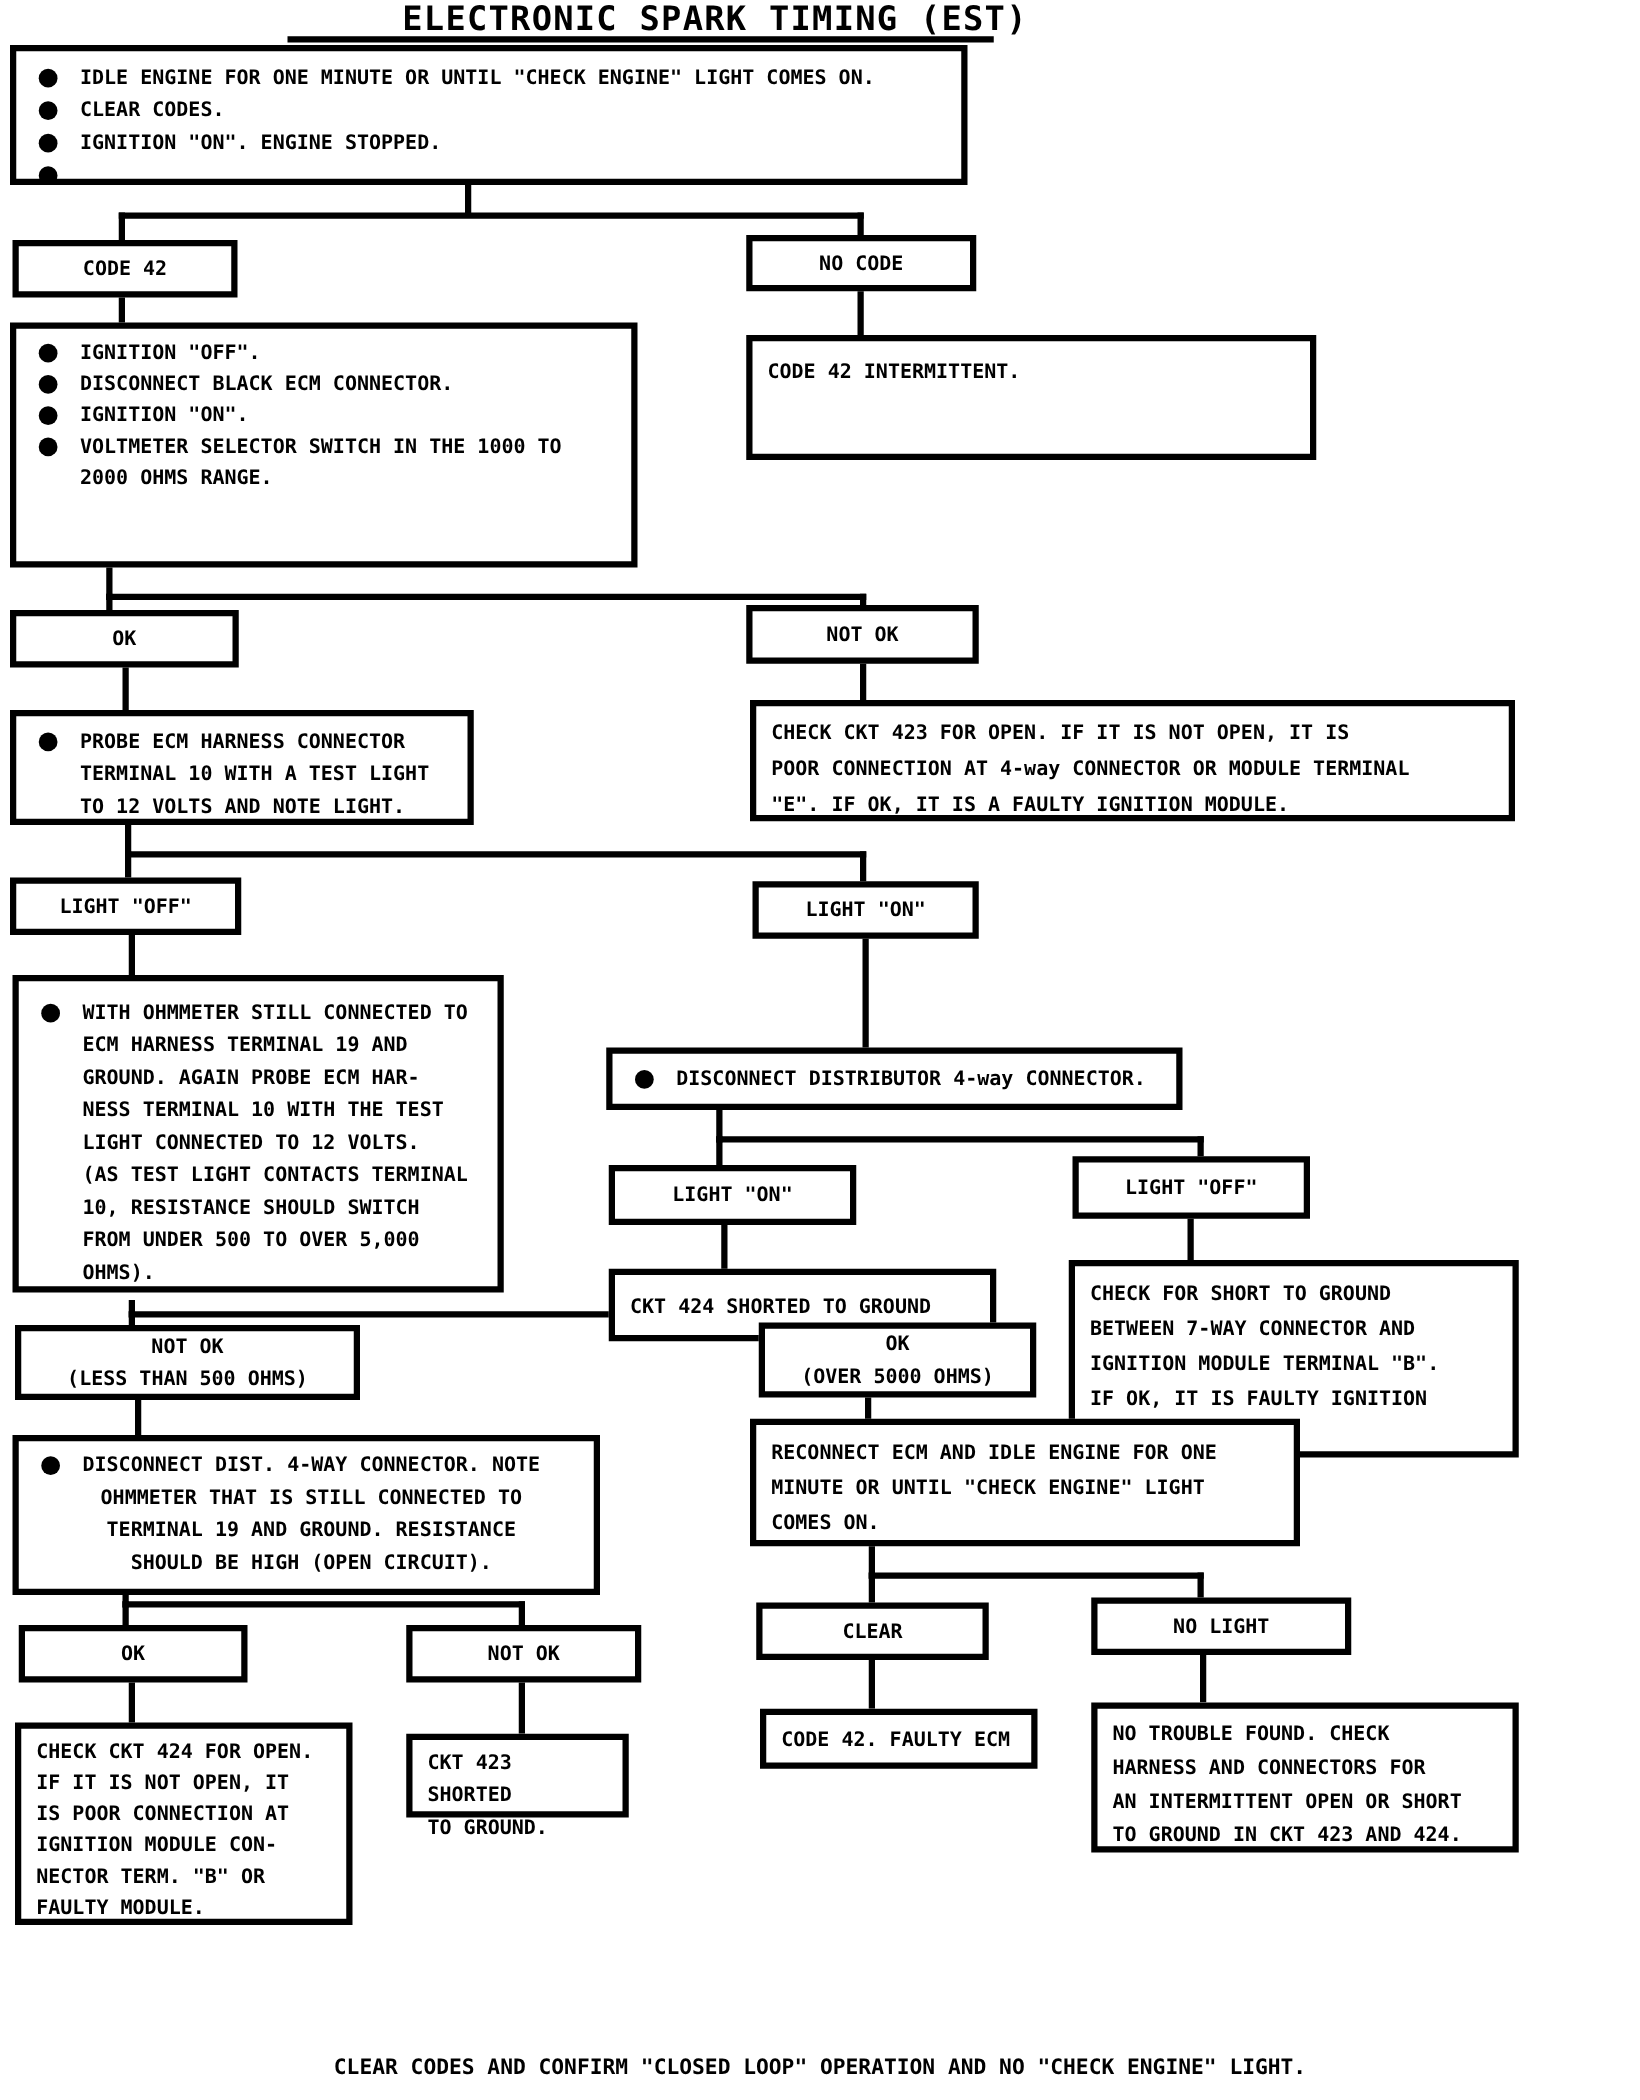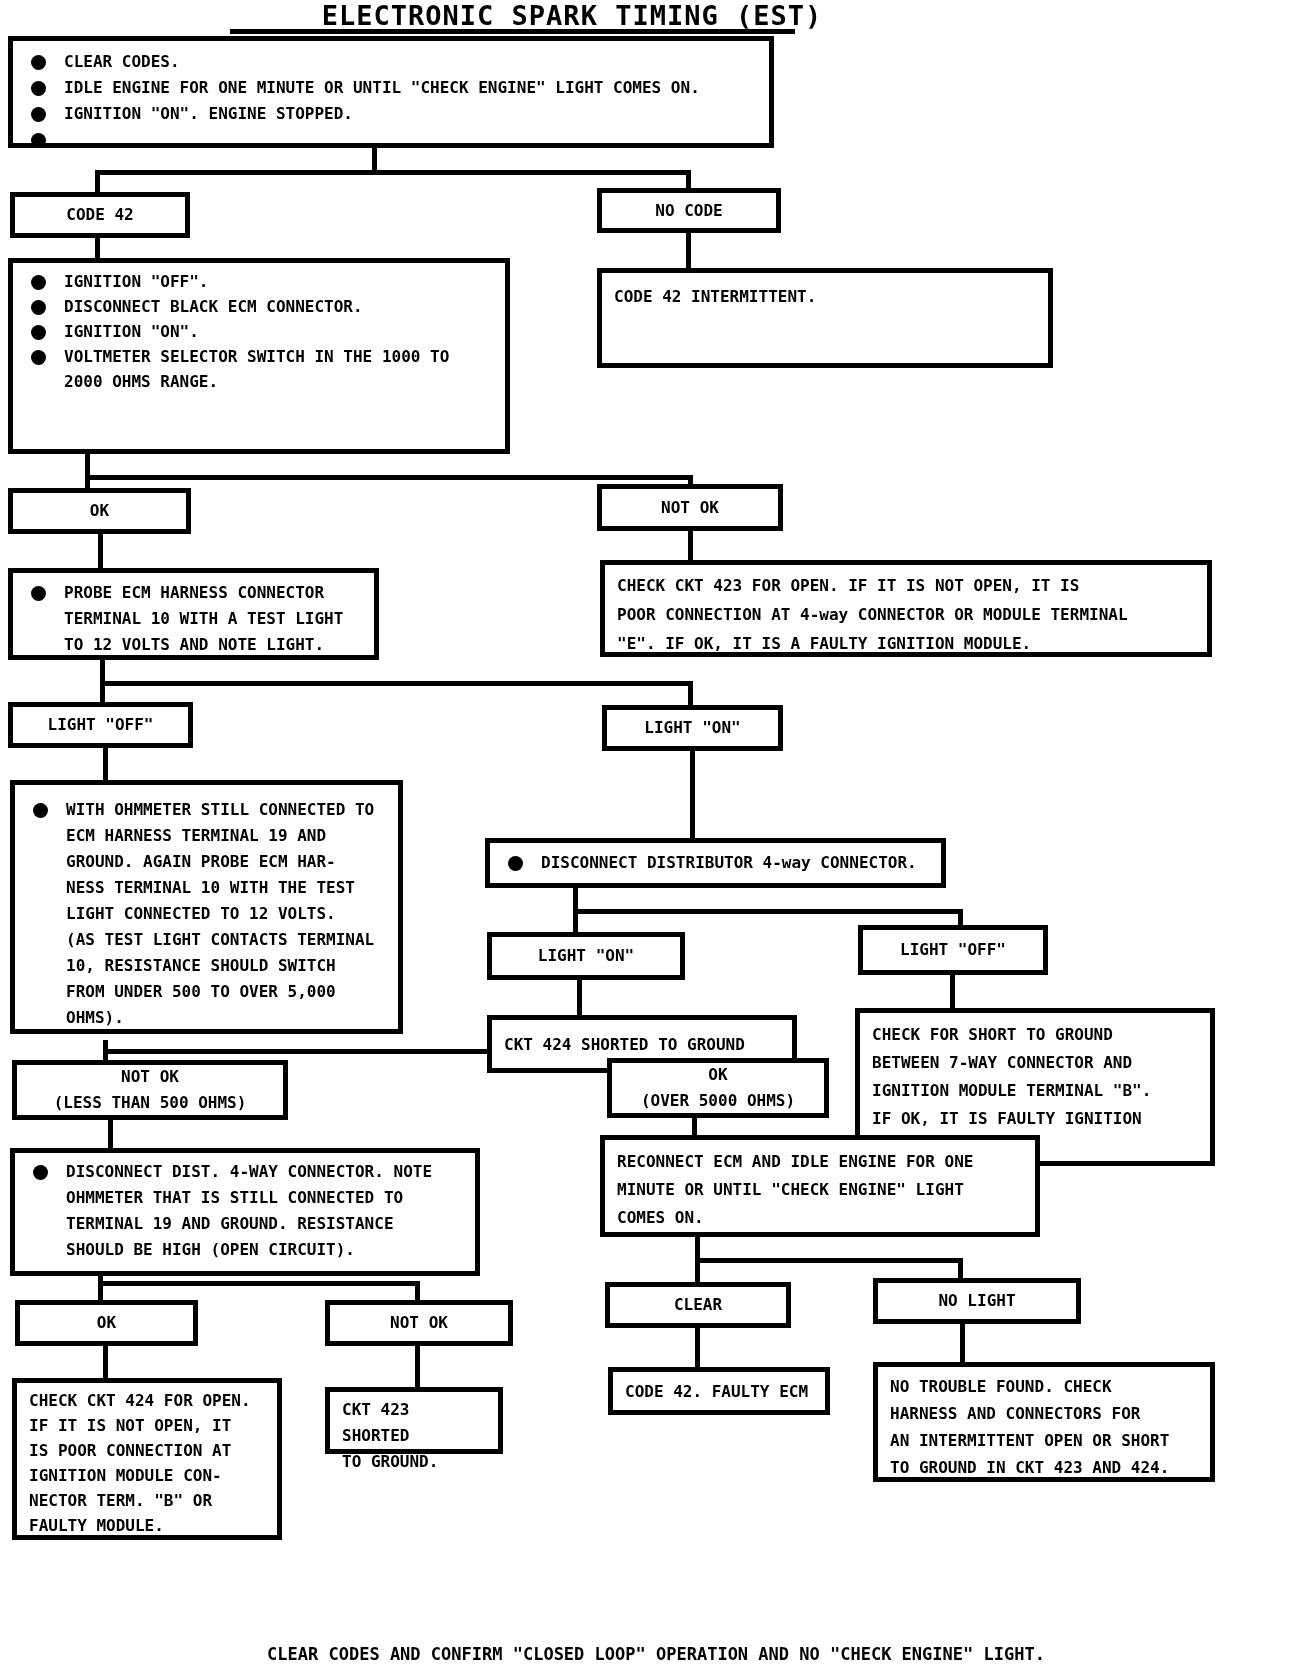--- a/index.html
+++ b/index.html
@@ -79,25 +79,25 @@
   <div class="ln" style="left:695px;top:1235px;width:5px;height:28px;"></div>
   <div class="ln" style="left:695px;top:1258px;width:268px;height:5px;"></div>
   <div class="ln" style="left:695px;top:1258px;width:5px;height:26px;"></div>
   <div class="ln" style="left:958px;top:1258px;width:5px;height:22px;"></div>
   <div class="ln" style="left:695px;top:1326px;width:5px;height:41px;"></div>
   <div class="ln" style="left:960px;top:1322px;width:5px;height:40px;"></div>
 
   <div class="box bullet-box" style="left:8px;top:36px;width:766px;height:112px;">
     <div class="brow">
         <span class="bdot"></span>
+        <span class="btxt">IDLE ENGINE FOR ONE MINUTE OR UNTIL "CHECK ENGINE" LIGHT COMES ON.</span>
+      </div>
+    <div class="brow">
+        <span class="bdot"></span>
         <span class="btxt">CLEAR CODES.</span>
-      </div>
-    <div class="brow">
-        <span class="bdot"></span>
-        <span class="btxt">IDLE ENGINE FOR ONE MINUTE OR UNTIL "CHECK ENGINE" LIGHT COMES ON.</span>
       </div>
     <div class="brow">
         <span class="bdot"></span>
         <span class="btxt">IGNITION "ON". ENGINE STOPPED.</span>
       </div>
     <div class="brow">
         <span class="bdot"></span>
       </div>
   </div>
 
@@ -176,21 +176,21 @@
 BETWEEN 7-WAY CONNECTOR AND
 IGNITION MODULE TERMINAL "B".
 IF OK, IT IS FAULTY IGNITION
 MODULE.</span></div>
 
   <div class="box label-box" style="left:12px;top:1060px;width:276px;height:60px;line-height:26px;"><span>NOT OK
 (LESS THAN 500 OHMS)</span></div>
   <div class="box label-box" style="left:607px;top:1058px;width:222px;height:60px;line-height:26px;"><span>OK
 (OVER 5000 OHMS)</span></div>
 
-  <div class="box bullet-box" style="left:10px;top:1148px;width:470px;height:128px;padding-top:6px;">
+  <div class="box bullet-box" style="left:10px;top:1148px;width:470px;height:128px;padding-top:6px;text-align:center;">
     <div class="brow">
         <span class="bdot"></span>
         <span class="btxt">DISCONNECT DIST. 4-WAY CONNECTOR.  NOTE
 OHMMETER THAT IS STILL CONNECTED TO
 TERMINAL 19 AND GROUND.   RESISTANCE
 SHOULD BE HIGH (OPEN CIRCUIT).</span>
       </div>
   </div>
 
   <div class="box text-box" style="left:600px;top:1135px;width:440px;height:102px;padding-top:8px;line-height:28px;"><span>RECONNECT ECM AND IDLE ENGINE FOR ONE

